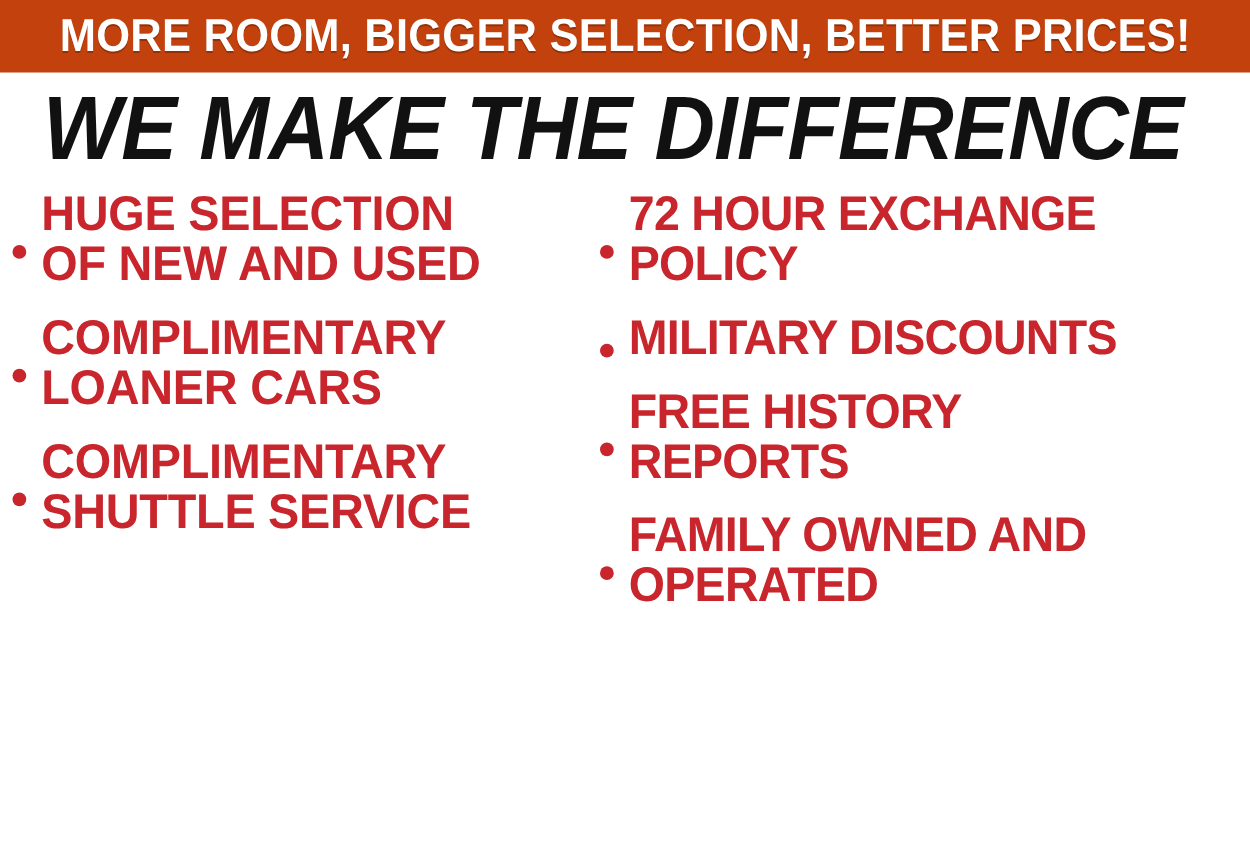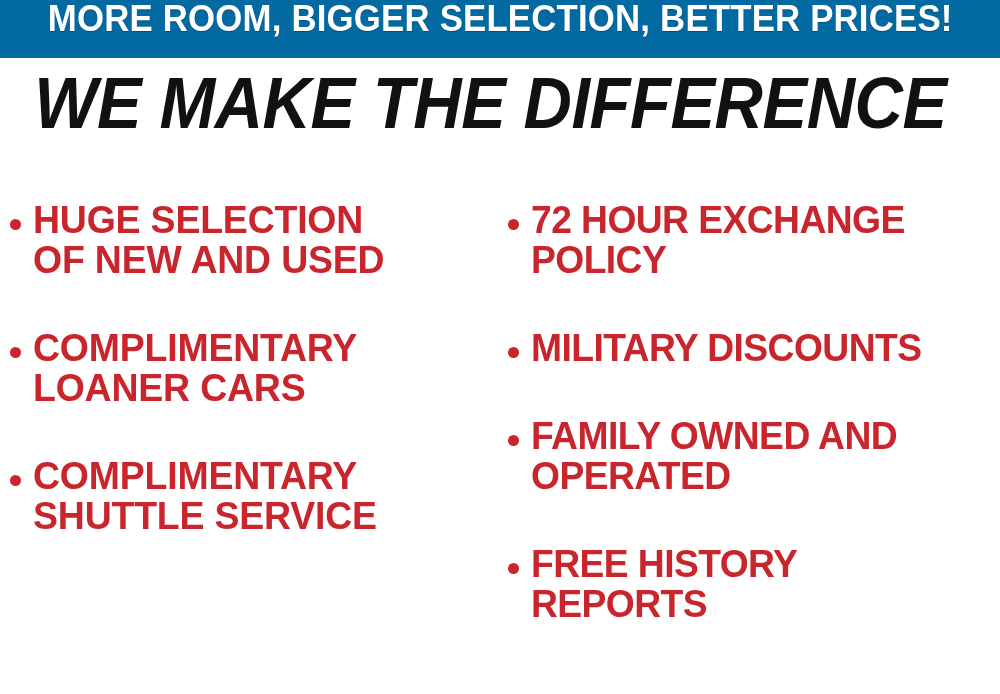--- a/index.html
+++ b/index.html
@@ -20,22 +20,23 @@
     background:#ffffff;
   }
 
   
   .banner {
     position:absolute;
     left:0;
     top:0;
     width:1000px;
     height:58px;
-    background:#0369a1;
+    background:#c2410c;
     display:flex;
+    align-items:center;
     justify-content:center;
   }
   .banner-text {
     color:#ffffff;
     font-family:"Liberation Sans", sans-serif;
     font-weight:bold;
     font-size:37px;
     line-height:38px;
     letter-spacing:0.2px;
     white-space:nowrap;
@@ -76,28 +77,27 @@
     width:1000px;
     height:542px;
   }
 
   .column {
     position:absolute;
     top:0;
     height:542px;
   }
   .column.left  { left:10px;  width:490px; }
-  .column.right { left:508px; width:492px; }
+  .column.right { left:480px; width:492px; }
 
   .bullet-item {
     position:relative;
     display:flex;
-    align-items:flex-start;
+    align-items:center;
     color:#c8252c;
-    margin-top:48px;
   }
   .column.left  .bullet-item { margin-bottom:19px; }
   .column.right .bullet-item { margin-bottom:19px; }
 
   .dot {
     flex:0 0 auto;
     width:11px;
     height:11px;
     border-radius:50%;
     background:#c8252c;
@@ -170,27 +170,27 @@
 
 
 
       <div class="bullet-item">
         <span class="dot"></span>
         <span class="bullet-text">MILITARY DISCOUNTS</span>
       </div>
 
       <div class="bullet-item">
         <span class="dot"></span>
-        <span class="bullet-text">FAMILY OWNED AND
-OPERATED</span>
+        <span class="bullet-text">FREE HISTORY
+REPORTS</span>
       </div>
 
       <div class="bullet-item">
         <span class="dot"></span>
-        <span class="bullet-text">FREE HISTORY
-REPORTS</span>
+        <span class="bullet-text">FAMILY OWNED AND
+OPERATED</span>
       </div>
 
     </div>
 
   </div>
 
 </div>
 
 </body></html>

